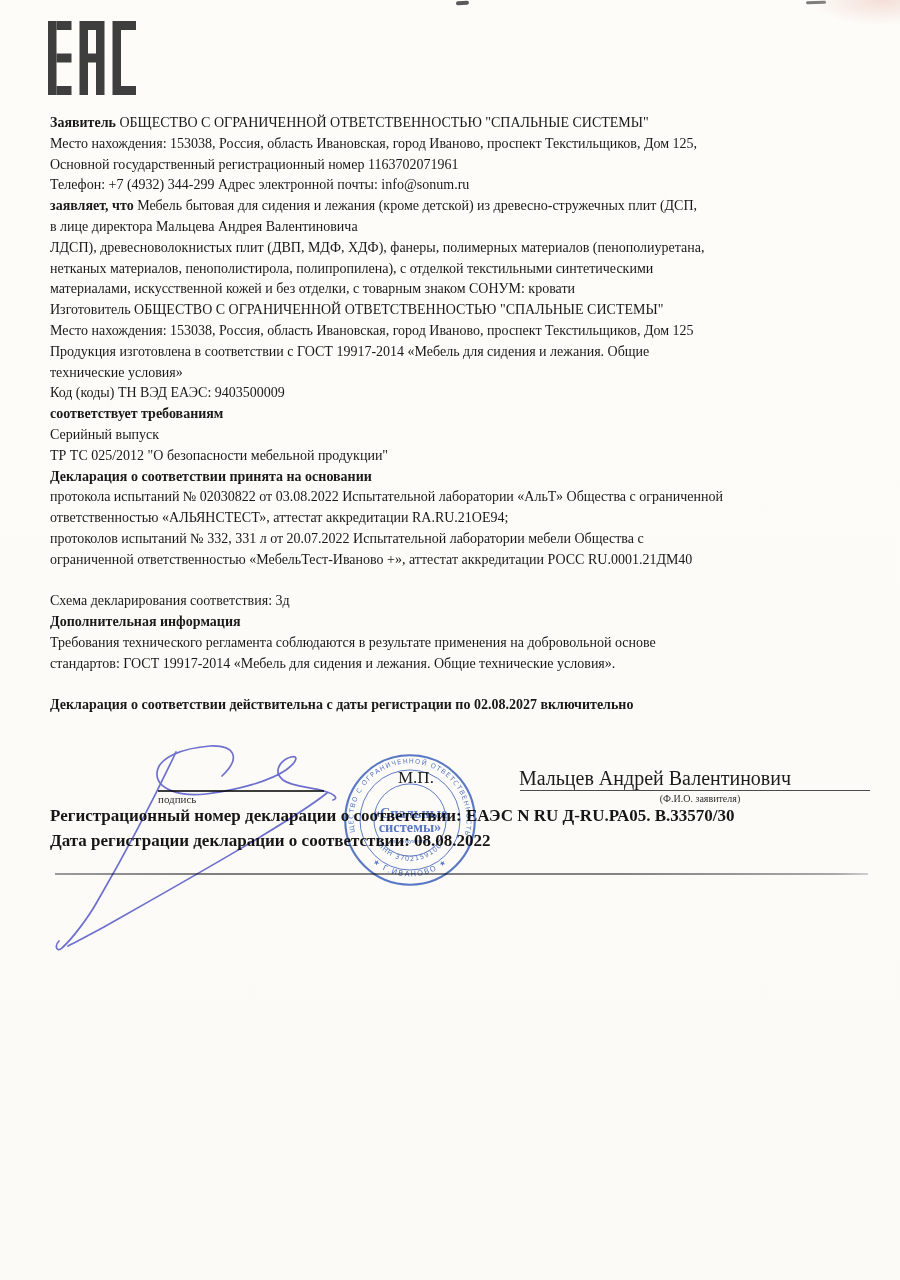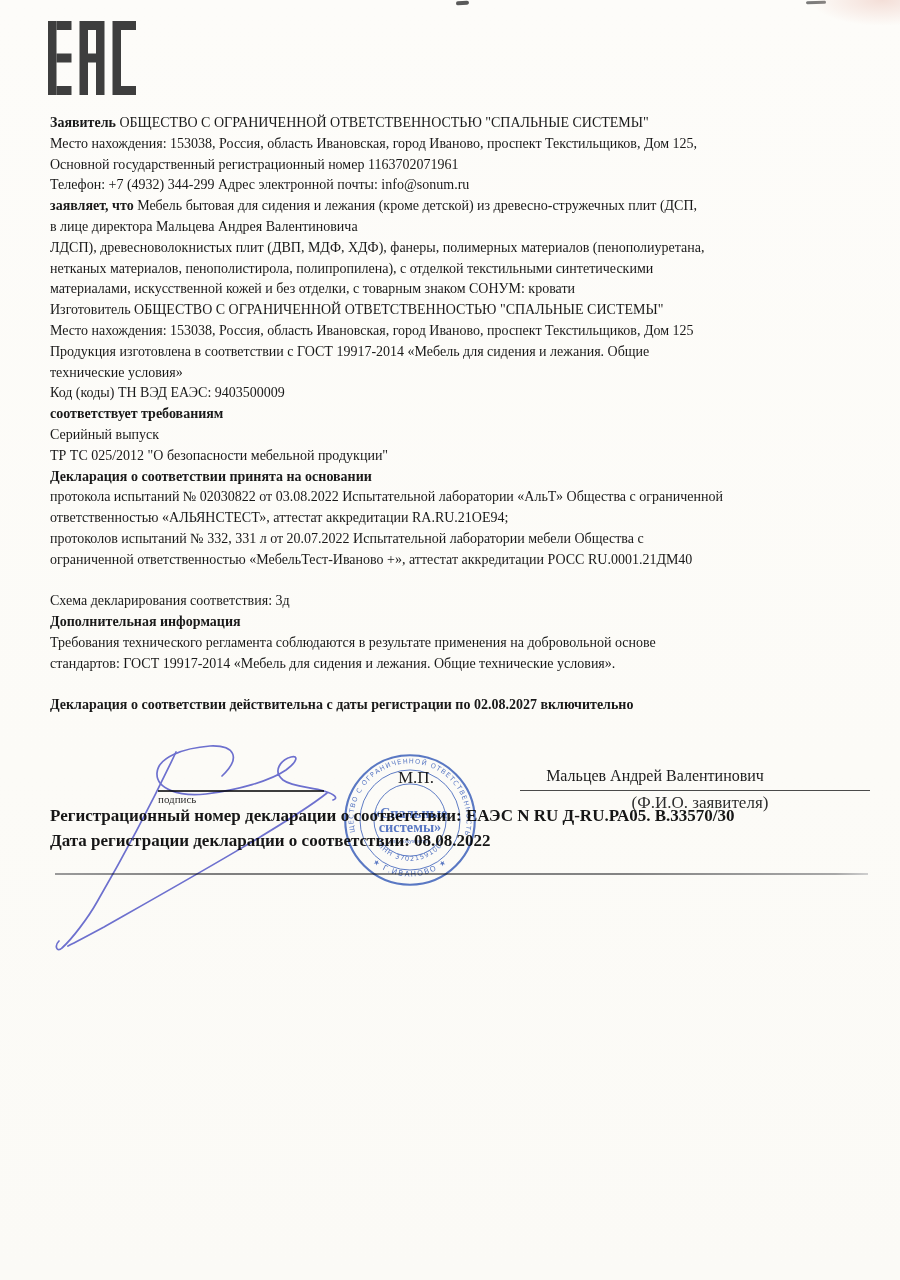--- a/index.html
+++ b/index.html
@@ -27,23 +27,23 @@
   
   .body-text{position:absolute;left:50px;top:113px;width:830px;
     font-size:14px;line-height:20.8px;white-space:nowrap;color:#191919;}
   .body-text .line{height:20.8px;}
   .body-text .b{font-weight:bold;}
   
   .abs{position:absolute;}
   .sig-underline{left:158px;top:790px;width:166px;height:1.5px;background:#3d3d3d;}
   .sig-caption{left:158px;top:793px;width:166px;text-align:left;font-size:11px;color:#2e2e2e;}
   .mp-label{left:398px;top:768px;font-size:17px;color:#1c1c1c;}
-  .fio-name{left:500px;top:767px;width:310px;text-align:center;font-size:16px;color:#1c1c1c;}
+  .fio-name{left:500px;top:767px;width:310px;text-align:center;font-size:20px;color:#1c1c1c;}
   .fio-underline{left:520px;top:790px;width:350px;height:1.3px;background:#4a4a4a;}
-  .fio-caption{left:560px;top:793px;width:280px;text-align:center;font-size:17px;color:#2e2e2e;}
+  .fio-caption{left:560px;top:793px;width:280px;text-align:center;font-size:10px;color:#2e2e2e;}
   .reg-line{left:50px;font-size:17px;font-weight:bold;color:#161616;white-space:nowrap;}
   .reg-num{top:806px;}
   .reg-date{top:831px;font-family:Liberation Serif, serif;}
   .hrule{left:55px;top:873px;width:813px;height:2px;
     background:linear-gradient(90deg,#9a9a9a, #7f7f7f 20%, #848484 70%, #a8a8a8 96%, #cfcfcf);}
   
   .ink{position:absolute;left:0;top:0;width:900px;height:1280px;pointer-events:none;mix-blend-mode:multiply;}
   .stamp-wrap{position:absolute;left:328px;top:738px;width:164px;height:164px;mix-blend-mode:multiply;opacity:.88;}
   .stamp-wrap svg{width:100%;height:100%;}
 </style>

